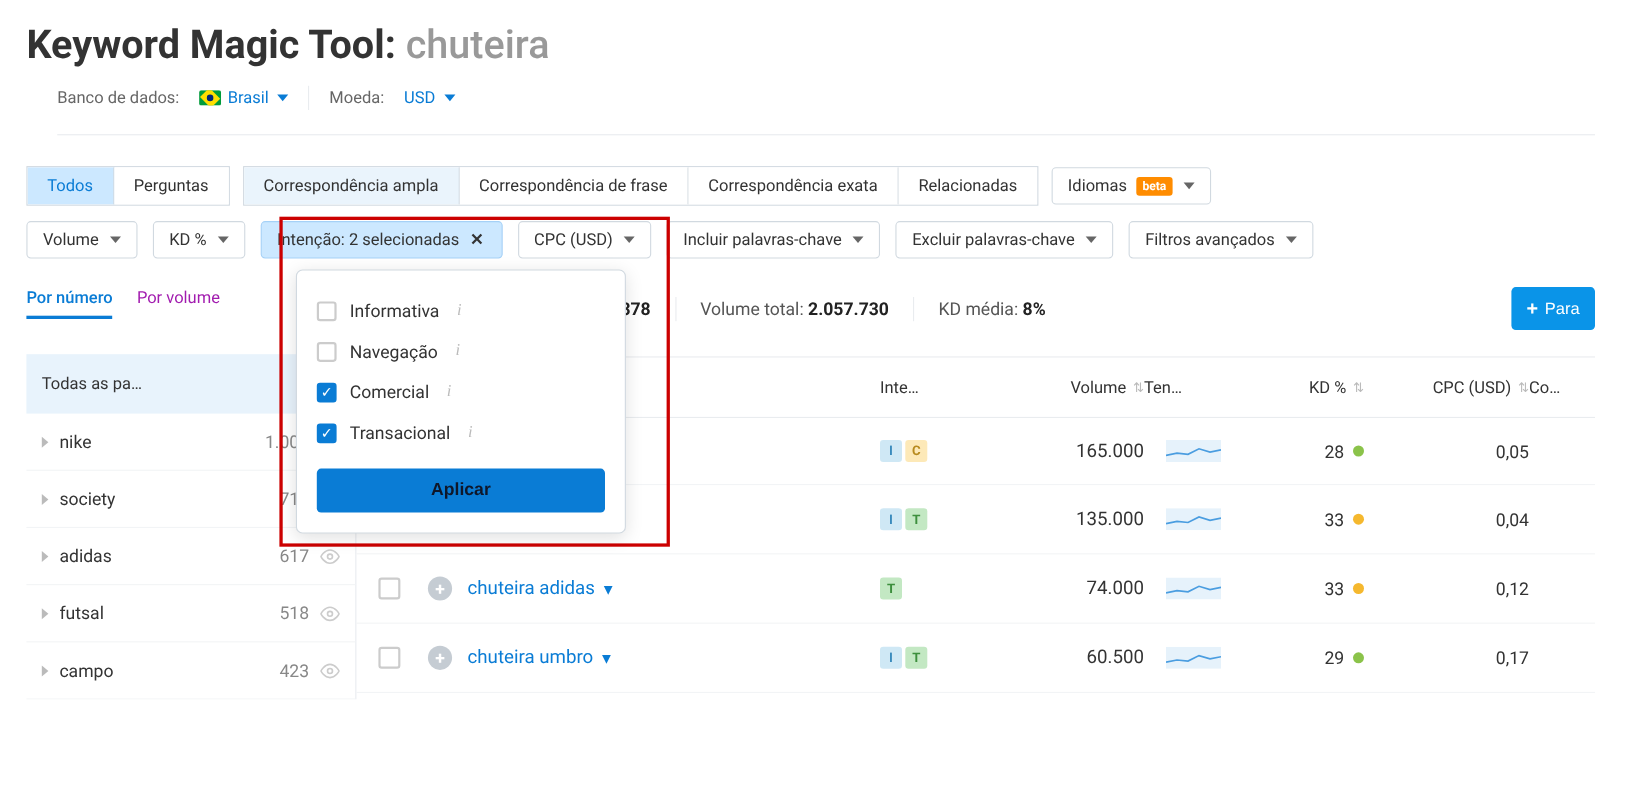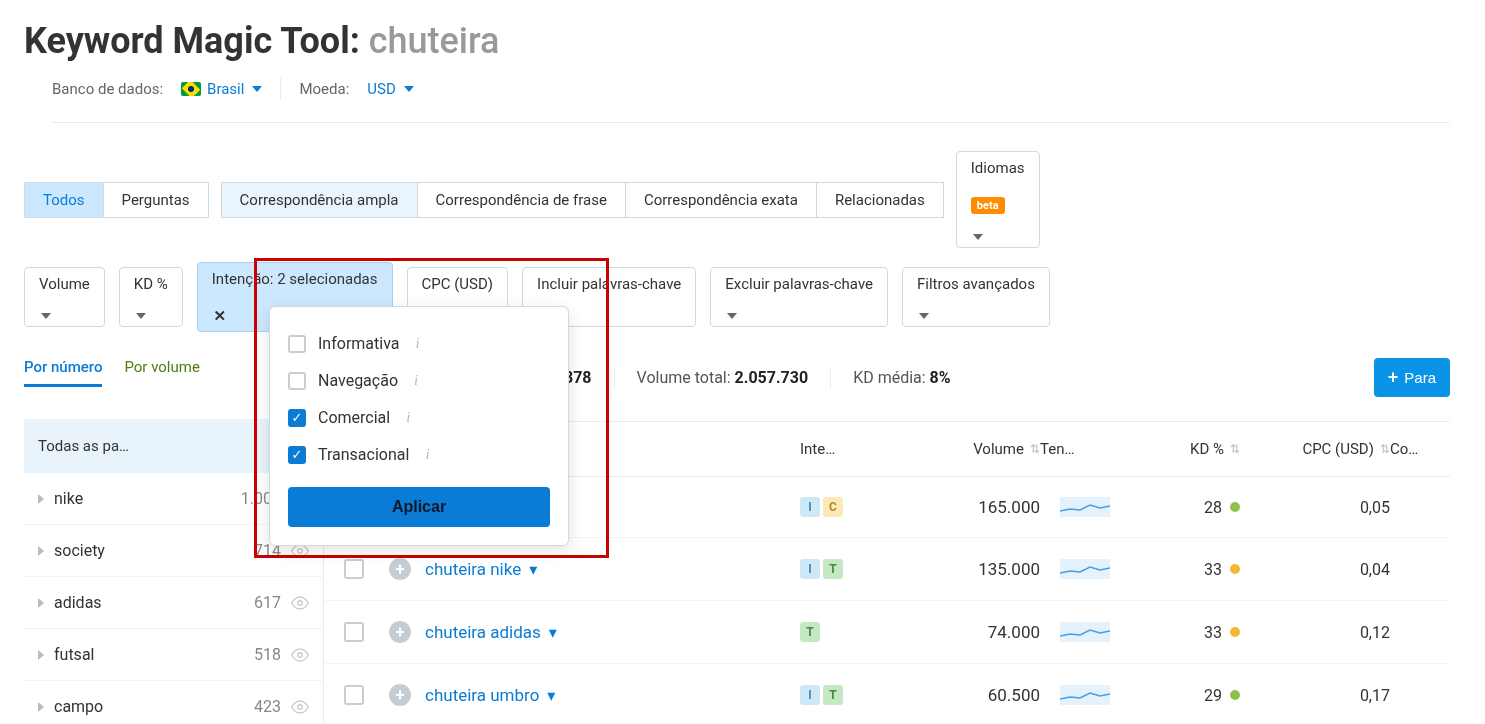--- a/index.html
+++ b/index.html
@@ -15,37 +15,37 @@
 .flag .y { position: absolute; left: 3px; top: 1px; width: 14px; height: 12px; background: #fedf00; transform: rotate(45deg); }
 .flag .b { position: absolute; left: 7px; top: 4px; width: 6px; height: 6px; background: #002776; border-radius: 50%; }
 .chev { width: 0; height: 0; border-left: 5px solid transparent; border-right: 5px solid transparent; border-top: 6px solid #0a7cd5; display: inline-block; margin-left: 2px; }
 .filters-area { padding-top: 28px; }
 .tabs1 { display: flex; gap: 12px; align-items: center; margin-bottom: 14px; }
 .tab-group { display: flex; border: 1px solid #d1d9e0; border-radius: 0; overflow: hidden; }
 .tab { padding: 8px 18px; font-size: 15px; color: #333; background: #fff; border-right: 1px solid #d1d9e0; cursor: pointer; }
 .tab:last-child { border-right: none; }
 .tab.active { background: #cce8ff; color: #0a7cd5; }
 .tab.active-light { background: #eaf4fc; color: #333; }
-.chip { display: inline-flex; align-items: flex-start; gap: 20px; padding: 7px 14px; border: 1px solid #d1d9e0; border-radius: 4px; font-size: 15px; color: #333; cursor: pointer; flex-direction: column; }
+.chip { display: inline-flex; align-items: center; gap: 8px; padding: 7px 14px; border: 1px solid #d1d9e0; border-radius: 4px; font-size: 15px; color: #333; cursor: pointer; }
 .chip .chev-d { border-top-color: #666; }
 .beta { background: #ff8c00; color: #fff; font-size: 11px; font-weight: 700; padding: 2px 6px; border-radius: 3px; }
 .row2 { display: flex; gap: 14px; align-items: center; flex-wrap: wrap; position: relative; }
 .chip-active { background: #cce8ff; border-color: #a5d1f7; }
 .chip .x { width: 16px; height: 16px; display: inline-flex; align-items: center; justify-content: center; color: #333; font-weight: 700; }
 .red-box { position: absolute; left: 230px; top: -4px; width: 355px; height: 300px; border: 3px solid #cc0000; z-index: 5; pointer-events: none; }
 .dropdown { position: absolute; left: 245px; top: 44px; width: 300px; background: #fff; border: 1px solid #d1d9e0; border-radius: 6px; box-shadow: 0 4px 16px rgba(0,0,0,0.12); padding: 18px; z-index: 10; }
 .dd-row { display: flex; align-items: center; gap: 12px; padding: 9px 0; font-size: 16px; color: #333; }
 .cb { width: 18px; height: 18px; border: 2px solid #ccc; border-radius: 3px; display: inline-flex; align-items: center; justify-content: center; }
 .cb.checked { background: #0a7cd5; border-color: #0a7cd5; color: #fff; font-size: 13px; }
 .info-i { color: #bbb; font-style: italic; font-family: serif; font-size: 15px; margin-left: 4px; }
 .btn-apply { margin-top: 14px; width: 100%; background: #0a7cd5; color: #0f172a; border: none; border-radius: 4px; padding: 11px; font-size: 16px; cursor: pointer; font-weight: bold; }
 .content { display: flex; margin-top: 26px; gap: 0; }
 .left-col { width: 300px; flex-shrink: 0; border-right: 1px solid #e9ecef; }
 .view-tabs { display: flex; gap: 22px; padding: 0 0 8px 0; font-size: 15px; }
-.vtab { color: #4d7c0f; padding-bottom: 8px; cursor: pointer; }
+.vtab { color: #a21caf; padding-bottom: 8px; cursor: pointer; }
 .vtab.active { color: #0a7cd5; border-bottom: 3px solid #0a7cd5; font-weight: 500; }
 .side-head { background: #e8f3fc; padding: 18px 14px; display: flex; justify-content: space-between; font-size: 15px; color: #333; margin-top: 24px; }
 .side-head .cnt { color: #666; }
 .side-item { padding: 16px 14px; display: flex; align-items: center; gap: 10px; font-size: 16px; color: #333; border-bottom: 1px solid #f2f4f6; }
 .side-item .chev-r { width: 0; height: 0; border-top: 5px solid transparent; border-bottom: 5px solid transparent; border-left: 6px solid #bbb; }
 .side-item .name { flex: 1; }
 .side-item .cnt { color: #888; }
 .eye { width: 18px; height: 18px; color: #ccc; }
 .right-col { flex: 1; padding-left: 0; }
 .stats-row { display: flex; align-items: center; gap: 22px; font-size: 16px; color: #555; padding: 0 0 0 240px; }

